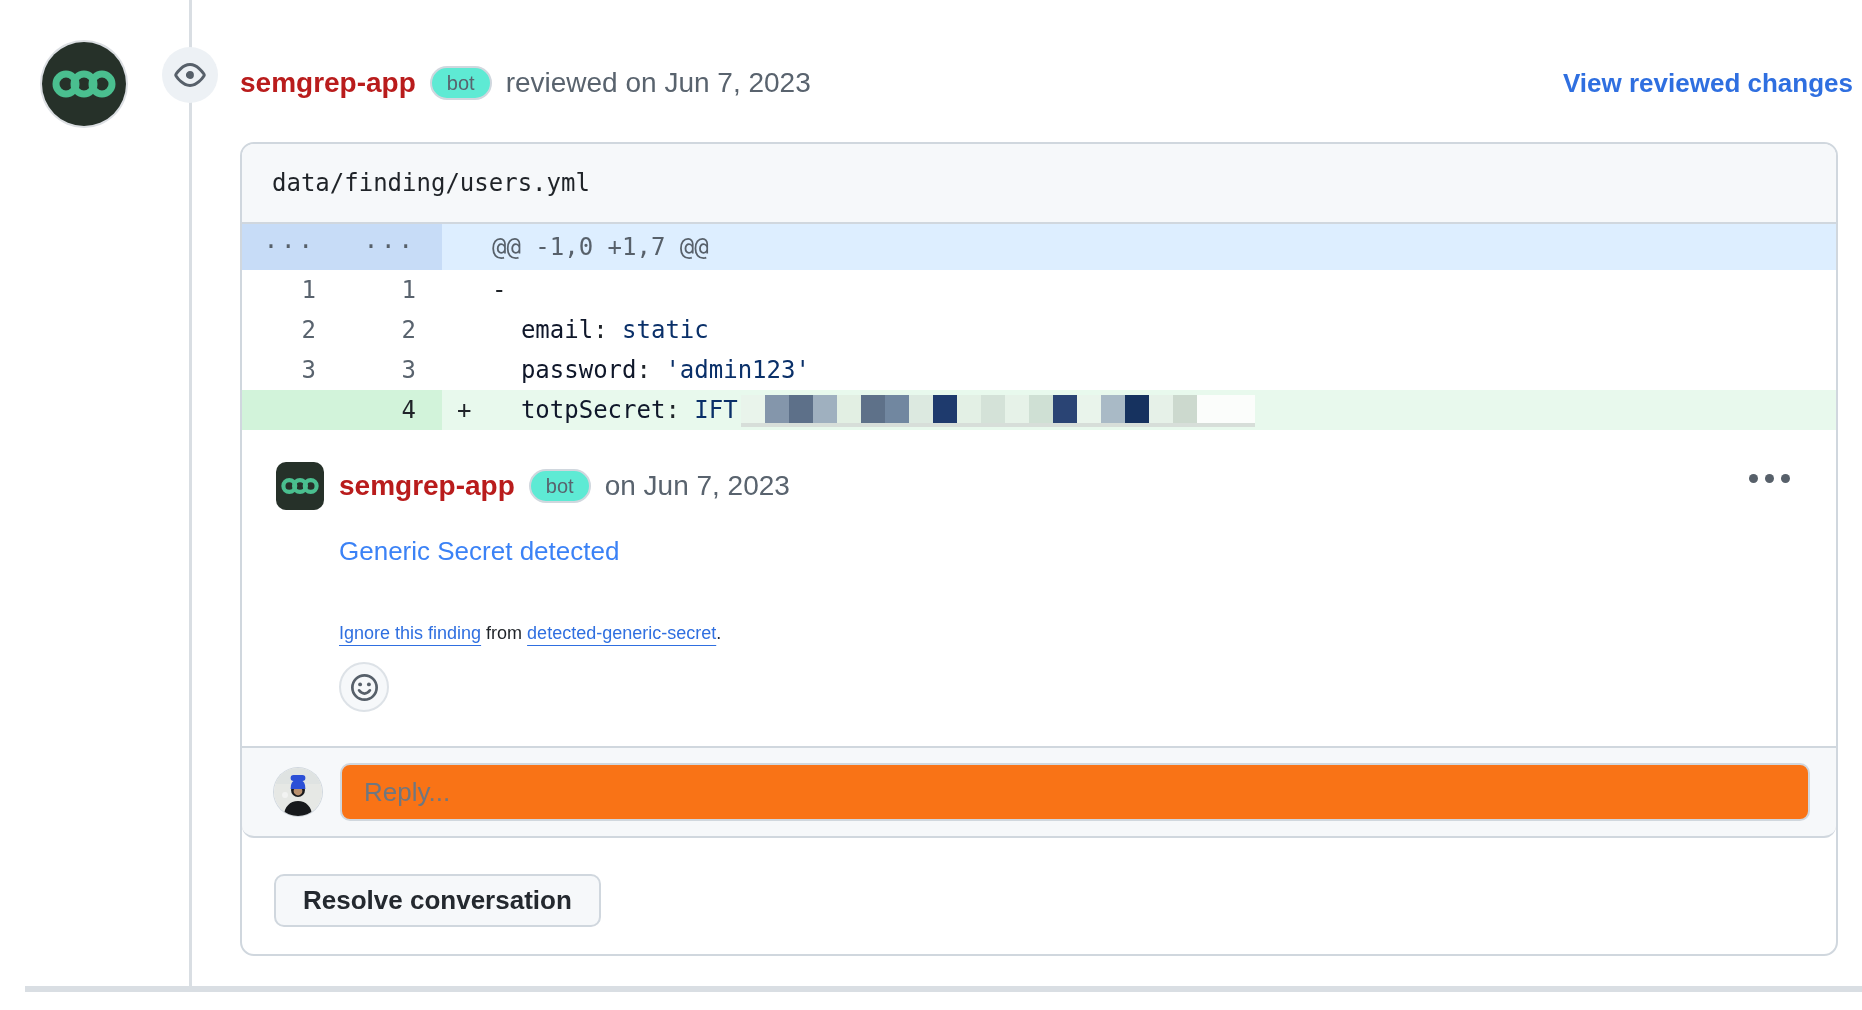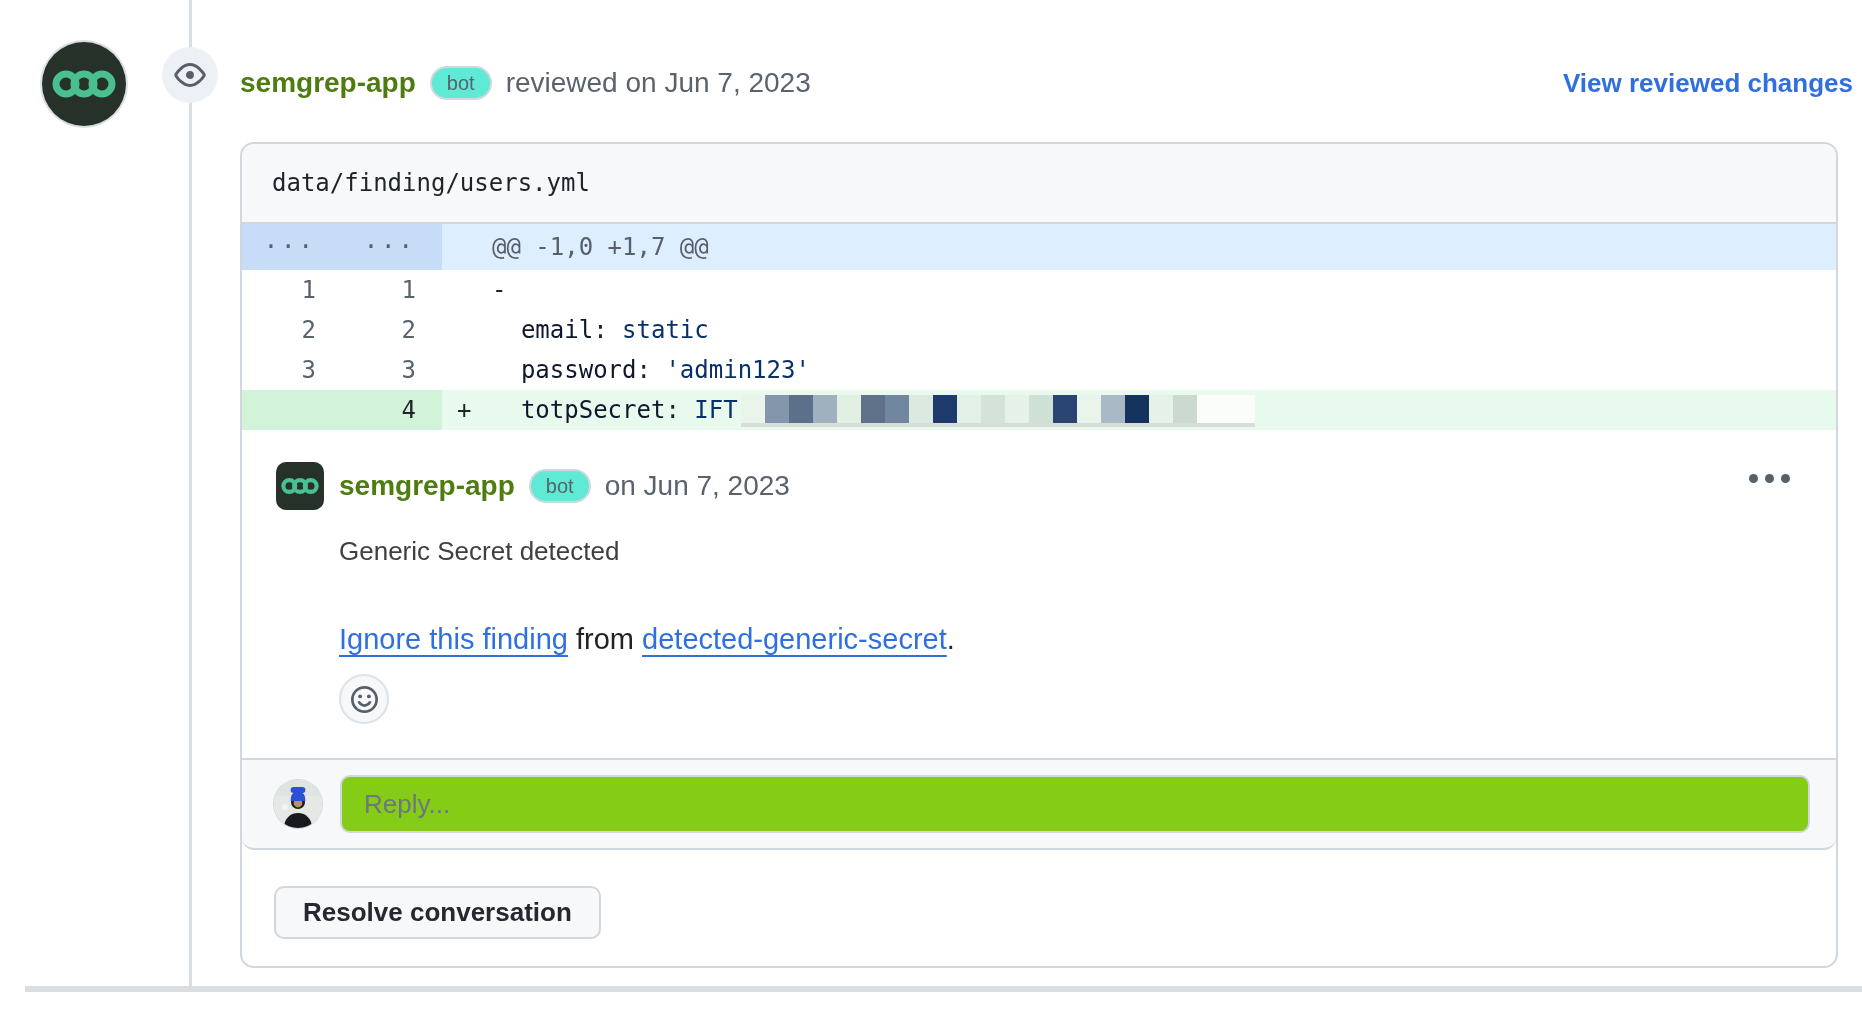--- a/index.html
+++ b/index.html
@@ -10,21 +10,21 @@
   .bottom-divider { position:absolute; left:25px; top:986px; width:1837px; height:6px; background:#d9dee3; }
 
   
   .review-avatar { position:absolute; left:42px; top:42px; width:84px; height:84px; border-radius:50%;
     background:#263129; display:flex; align-items:center; justify-content:center;
     box-shadow:0 0 0 2px #dcdfe3; }
   .eye-badge { position:absolute; left:162px; top:47px; width:56px; height:56px; border-radius:50%;
     background:#edf1f5; display:flex; align-items:center; justify-content:center; }
   .review-headline { position:absolute; left:240px; top:50px; height:66px; display:flex;
     align-items:center; gap:14px; font-size:28px; color:#59636e; white-space:nowrap; }
-  .author-name { font-weight:bold; color:#4d7c0f; }
+  .author-name { font-weight:bold; color:#b91c1c; }
   .bot-badge { border:2px solid #d0d7de; border-radius:999px; padding:4px 15px; font-size:20px;
     color:#59636e; background:#5eead4; line-height:1.1; }
   .view-link { position:absolute; right:9px; top:50px; height:66px; display:flex; align-items:center;
     color:#2f6fe0; font-weight:bold; font-size:26px; text-decoration:none; cursor:pointer; }
 
   
   .card { position:absolute; left:240px; top:142px; width:1598px; border:2px solid #d0d7de;
     border-radius:14px; background:#fff; }
   .file-header { background:#f6f8fa; border-bottom:2px solid #d0d7de; border-radius:12px 12px 0 0;
     padding:25px 30px; font-family:"DejaVu Sans Mono","Liberation Mono",monospace;
@@ -50,34 +50,34 @@
   
   .comment { padding:32px 36px 34px 34px; }
   .comment-header { display:flex; align-items:center; gap:15px; position:relative; }
   .comment-avatar { width:48px; height:48px; border-radius:10px; background:#263129;
     display:flex; align-items:center; justify-content:center; cursor:pointer; }
   .comment-meta { font-size:28px; color:#59636e; display:flex; align-items:center; gap:14px; }
   .kebab-button { position:absolute; right:2px; top:4px; display:flex; gap:7px; padding:8px;
     cursor:pointer; background:none; border:none; }
   .kebab-dot { width:9px; height:9px; border-radius:50%; background:#57606a; }
   .comment-main { margin-left:63px; }
-  .comment-body { margin-top:26px; font-size:26px; color:#404040; }
-  .comment-links { margin-top:56px; font-size:29px; color:#1f2328; }
+  .comment-body { margin-top:26px; font-size:26px; color:#3b82f6; }
+  .comment-links { margin-top:56px; font-size:18px; color:#1f2328; }
   .inline-link { color:#2f6fe0; text-decoration:underline; text-underline-offset:6px; cursor:pointer; }
   .emoji-button { margin-top:18px; width:50px; height:50px; border-radius:50%;
     border:2px solid #dde2e7; background:#f6f8fa; display:flex; align-items:center;
     justify-content:center; cursor:pointer; }
 
   
   .reply-section { display:flex; align-items:center; gap:18px; background:#f6f8fa;
     border-top:2px solid #d0d7de; border-bottom:2px solid #d0d7de; border-radius:0 0 12px 12px;
     padding:15px 26px 15px 32px; }
   .reply-avatar { width:48px; height:48px; border-radius:50%; overflow:hidden; flex:none;
     box-shadow:0 0 0 1px #d0d7de; cursor:pointer; }
-  .reply-input { flex:1; height:58px; border:2px solid #d0d7de; border-radius:10px; background:#84cc16;
+  .reply-input { flex:1; height:58px; border:2px solid #d0d7de; border-radius:10px; background:#f97316;
     font-family:"Liberation Sans", sans-serif; font-size:26px; color:#1f2328; padding:0 22px; }
   .reply-input::placeholder { color:#6e7781; }
 
   
   .card-footer { padding:36px 32px 27px; }
   .resolve-button { height:53px; padding:0 27px; background:#f6f8fa; border:2px solid #d0d7de;
     border-radius:10px; font-family:"Liberation Sans", sans-serif; font-size:26px; font-weight:bold;
     color:#24292f; cursor:pointer; }
 </style>
 </head>

